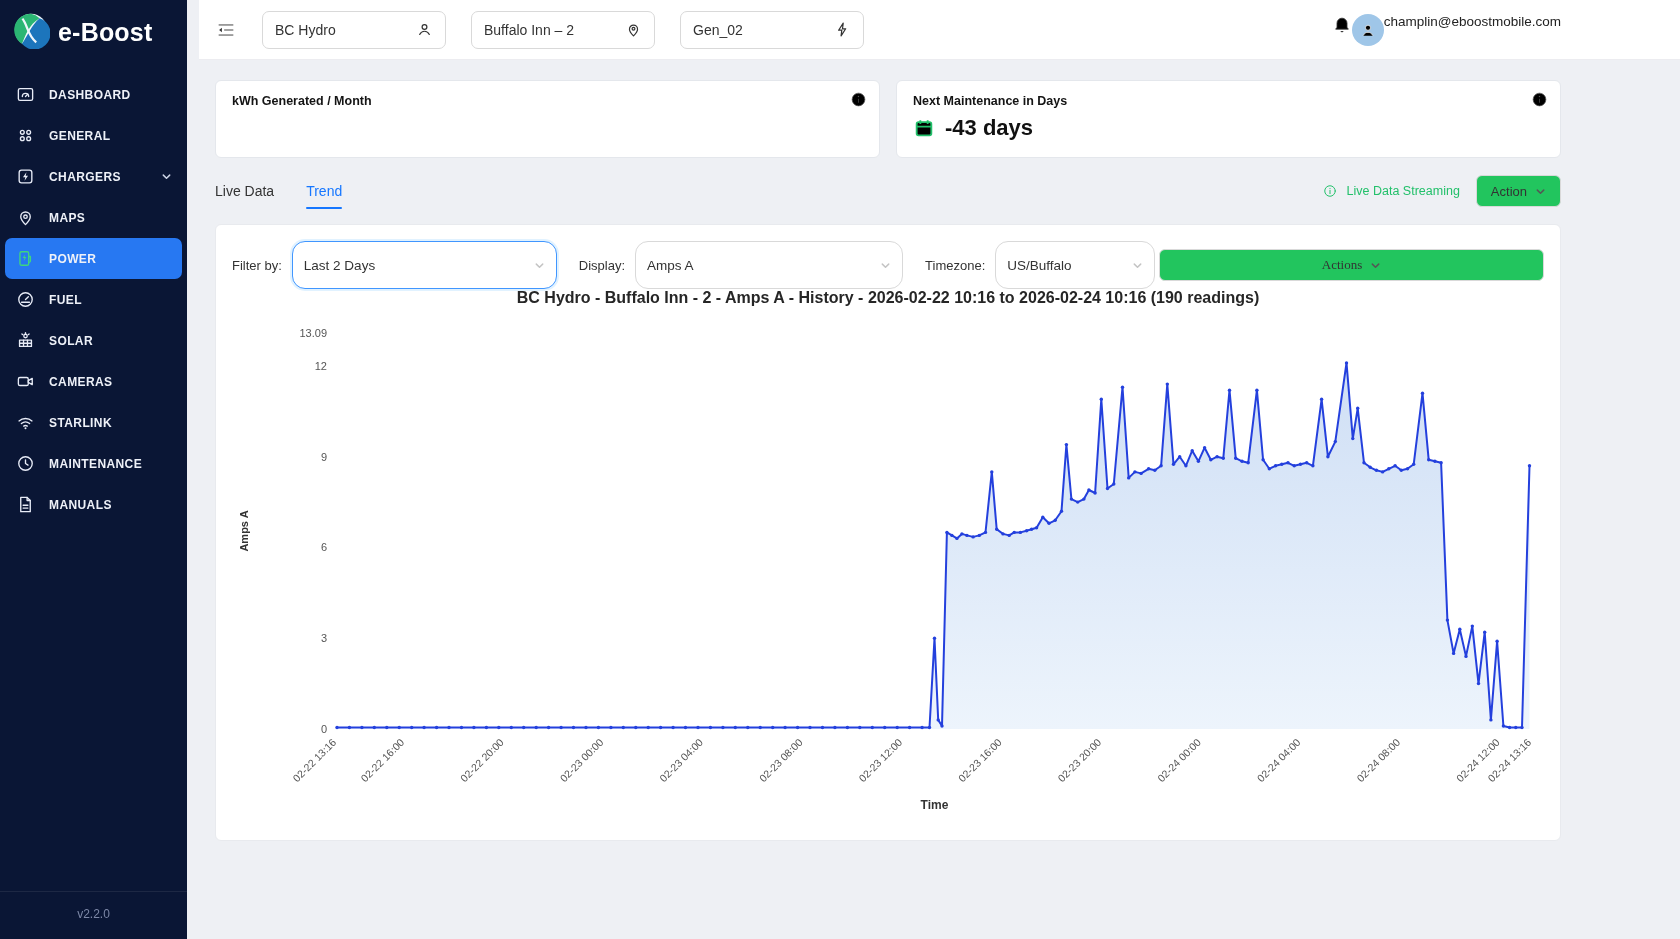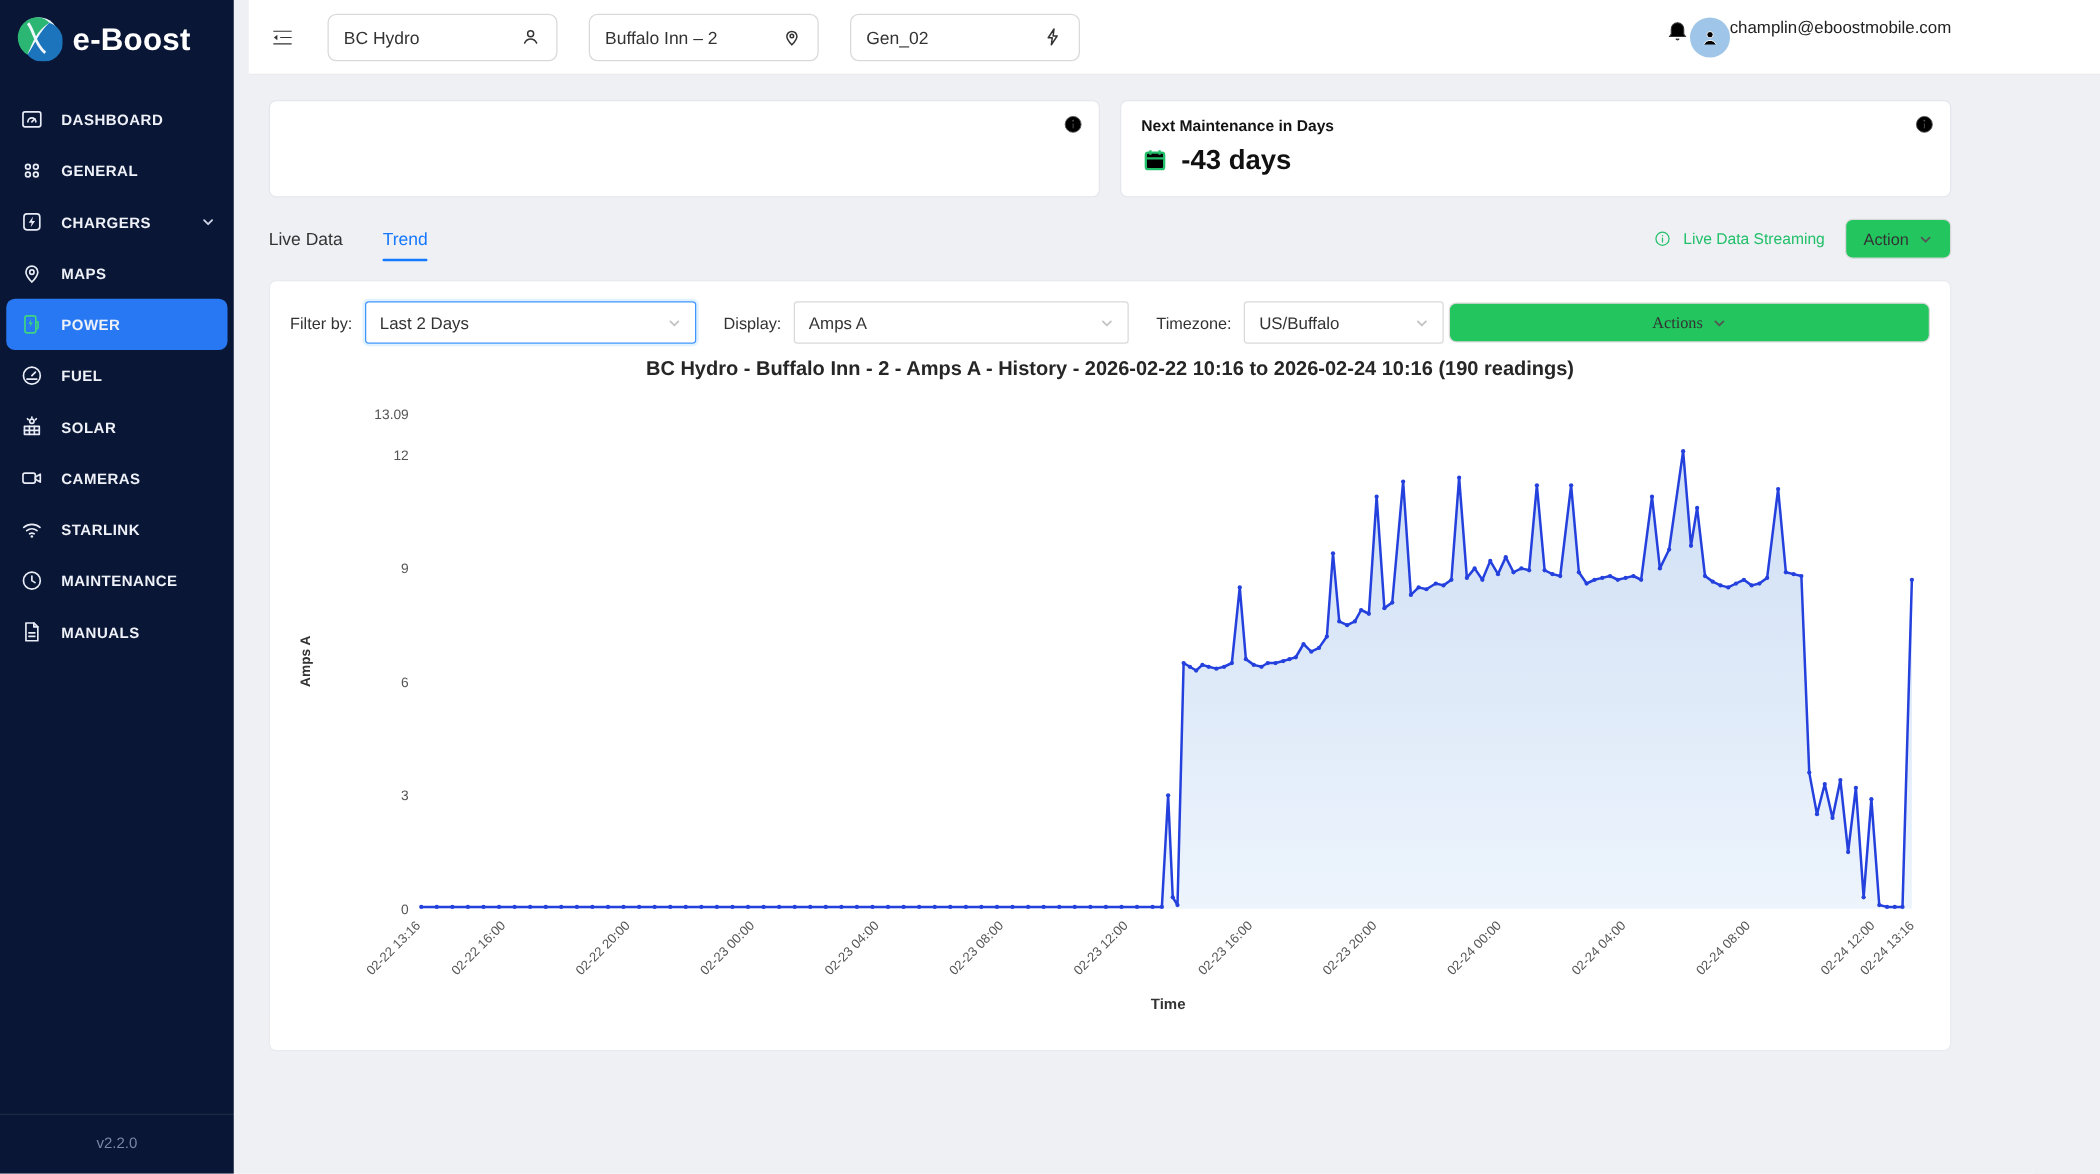--- a/index.html
+++ b/index.html
@@ -50,24 +50,24 @@
   .stream .ico { display:inline-flex; color:#22c06a; }
   .btn { height:32px; background:#22c55e; border:1px solid #d9d9d9; border-radius:6px; font-size:13px; color:#333; display:flex; align-items:center; gap:8px; padding:0 14px; cursor:pointer; justify-content:center; font-family:inherit; }
   .action-btn { margin-left:16px; }
   .caret { stroke:#999; fill:none; stroke-width:1.6; stroke-linecap:round; stroke-linejoin:round; }
   .caret.light { stroke:#c4c4c4; }
 
   .chart-card { margin-top:14px; background:#fff; border:1px solid #e8eaee; border-radius:6px; padding:16px; height:617px; }
   .filter-row { display:flex; align-items:center; font-size:13px; color:#333; }
   .f-label { margin-right:10px; }
   .f-gap { margin-left:22px; }
-  .fsel { height:34px; border:1px solid #d9d9d9; border-radius:3px; background:#fff; display:flex; align-items:center; justify-content:space-between; padding:0 11px; font-size:13.5px; color:#333; cursor:pointer; }
+  .fsel { height:48px; border:1px solid #d9d9d9; border-radius:13px; background:#fff; display:flex; align-items:center; justify-content:space-between; padding:0 11px; font-size:13.5px; color:#333; cursor:pointer; }
   .fsel.focus { border-color:#4096ff; box-shadow:0 0 0 2px rgba(5,145,255,.12); }
   .actions-btn { margin-left:auto; width:385px;font-family:Liberation Serif, serif; }
-  .chart-title { margin-top:12px; text-align:center; font-size:16px; font-weight:bold; color:#262626; }
+  .chart-title { margin-top:0; text-align:center; font-size:16px; font-weight:bold; color:#262626; }
   #trend-svg { display:block; margin:4px auto 0; }
   #trend-svg text { font-family:"Liberation Sans", sans-serif; }
 </style>
 </head>
 <body>
 
 <div class="app">
 
   <aside class="sidebar">
     <div class="logo">
@@ -251,20 +251,21 @@
             </svg>
         </span>
         <span class="email">champlin@eboostmobile.com</span>
       </div>
     </header>
 
     <main class="content">
 
       <div class="cards">
         <div class="card">
+          <div class="card-title">kWh Generated / Month</div>
           <button class="info-btn">
             <svg viewBox="0 0 24 24" width="17" height="17" class="ico" style="stroke:#555">
                 <circle cx="12" cy="12" r="9"></circle>
                 <path d="M12 11v5.5"></path>
                 <circle class="fill" cx="12" cy="7.8" r="1"></circle>
               </svg>
           </button>
         </div>
         <div class="card">
           <div class="card-title">Next Maintenance in Days</div>

